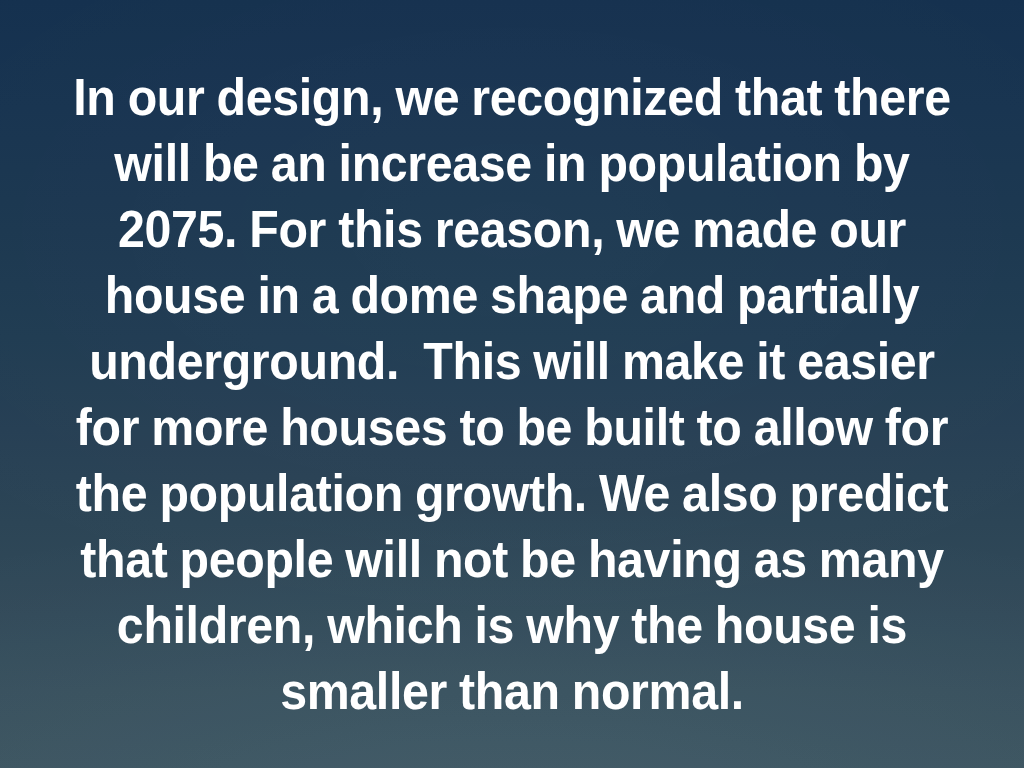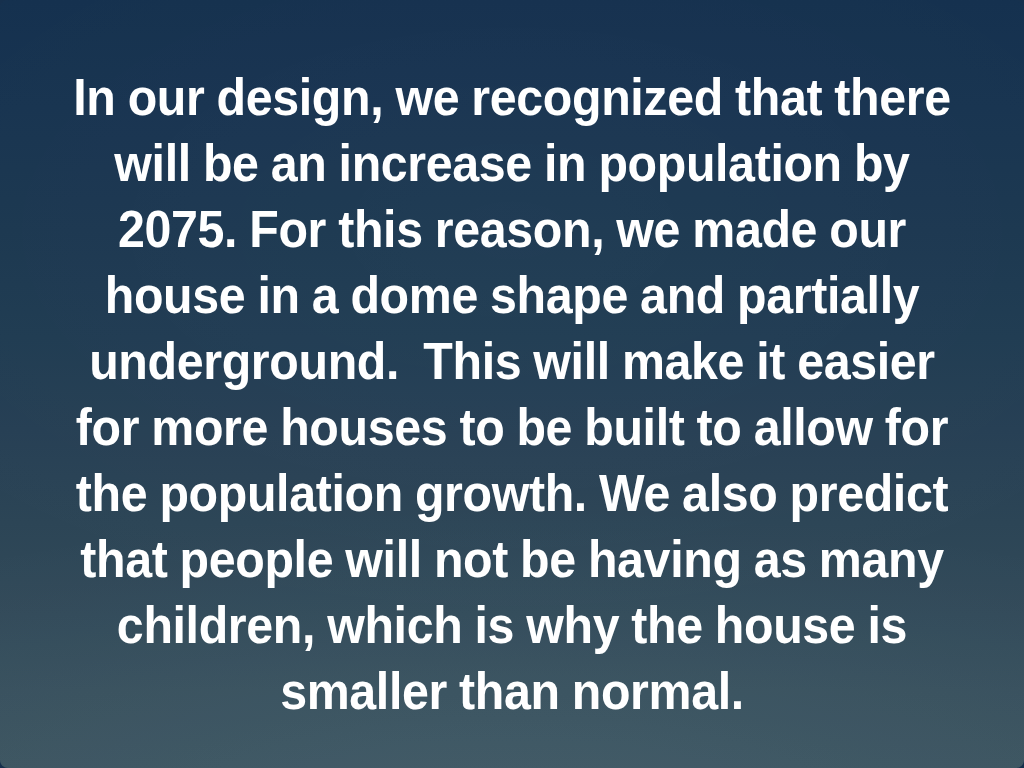--- a/index.html
+++ b/index.html
@@ -28,21 +28,20 @@
       #14304e 0%,
       #173350 14%,
       #1b3750 30%,
       #1f3b52 44%,
       #263f54 56%,
       #2c4556 68%,
       #324a59 80%,
       #374f5c 90%,
       #3a525e 100%
     );
-    border-radius: 8px;
   }
 
   
   .slide::after {
     content: "";
     position: absolute;
     inset: 0;
     pointer-events: none;
     background:
       radial-gradient(ellipse 120% 85% at 50% 30%,

